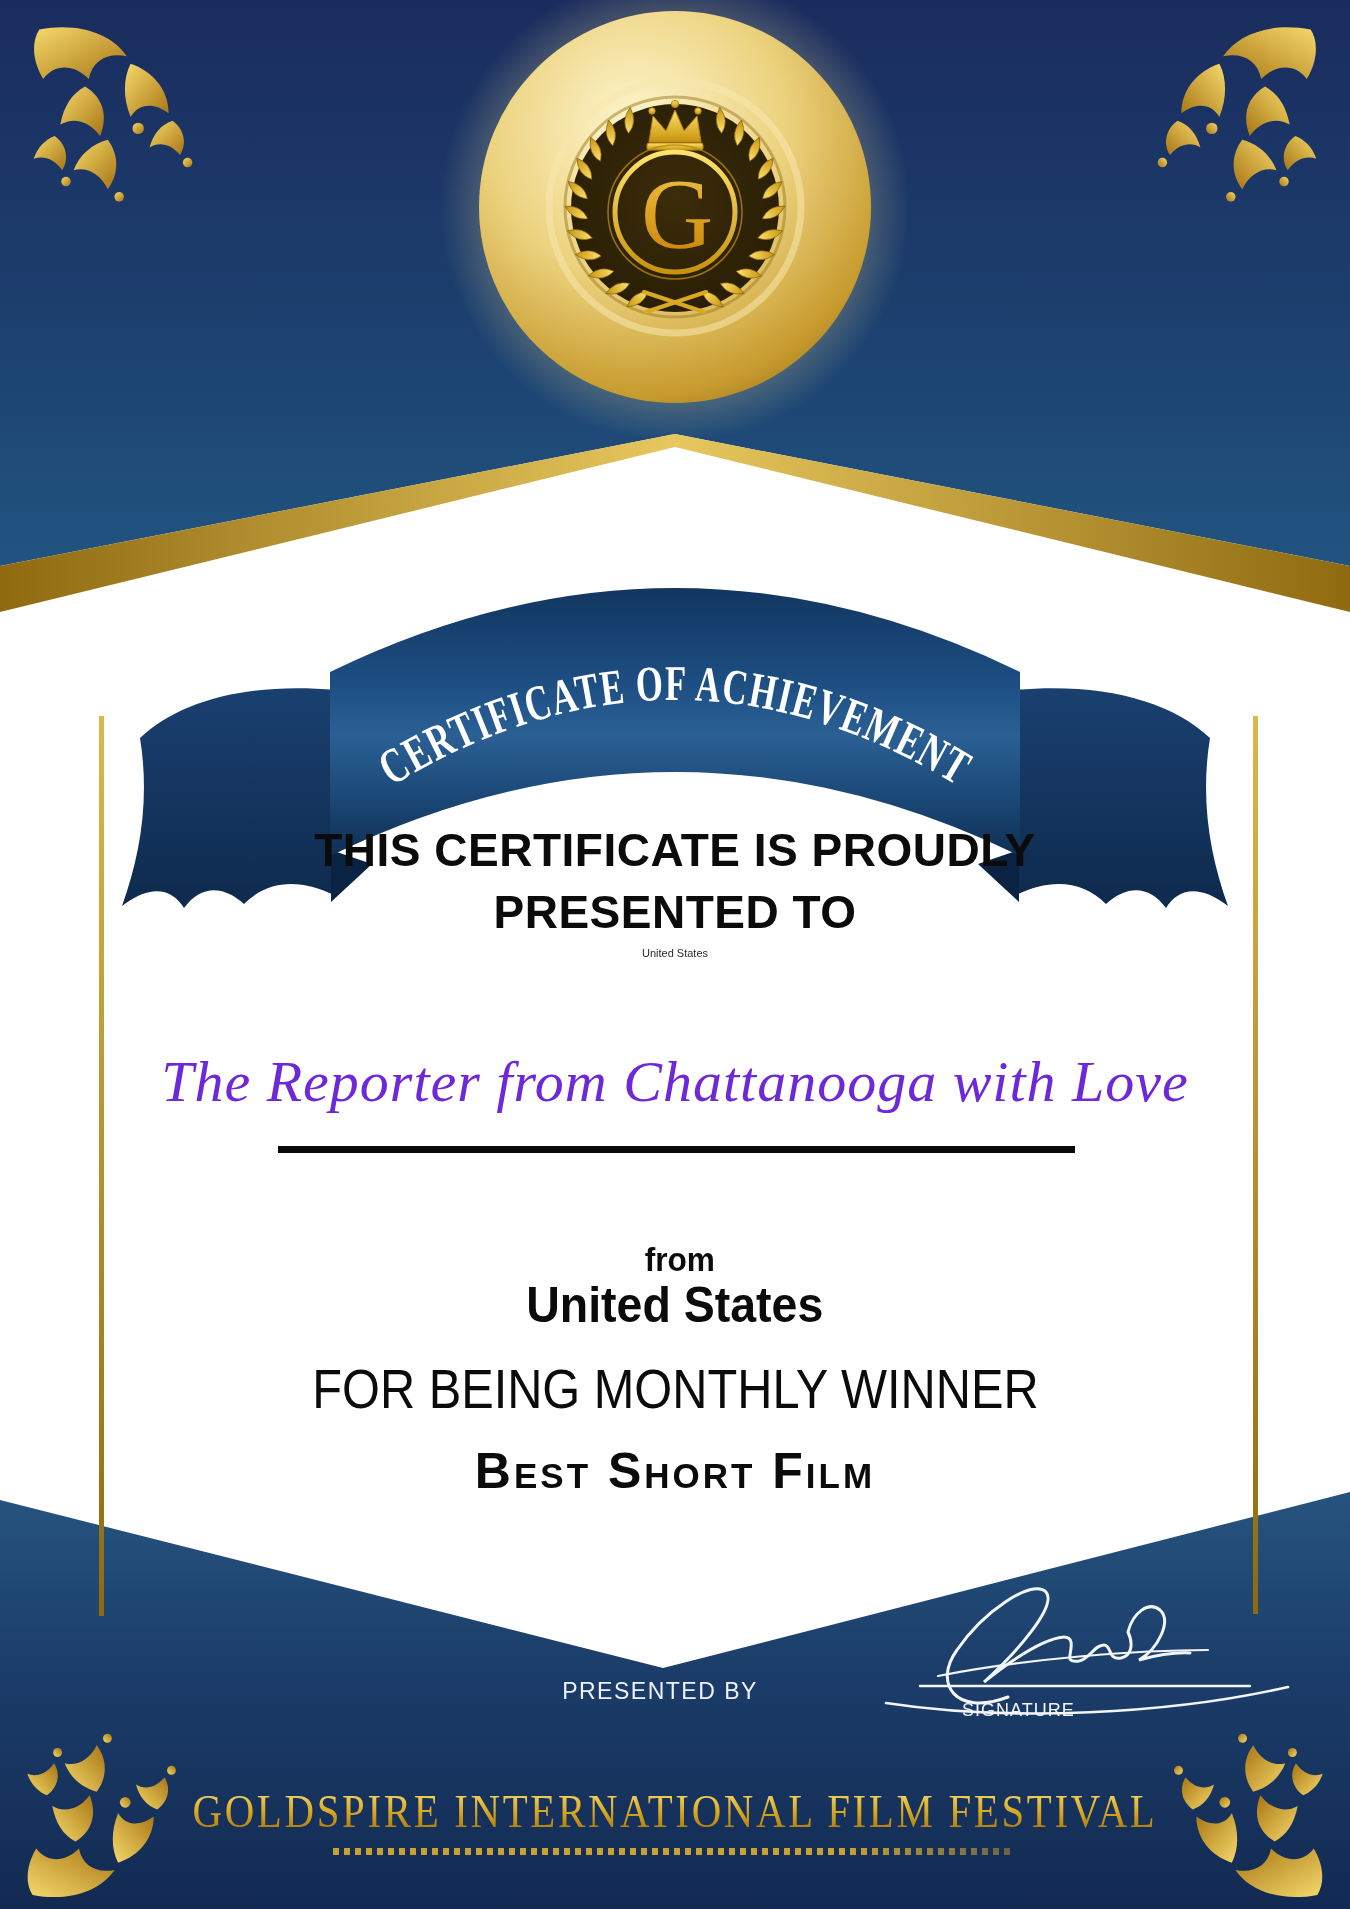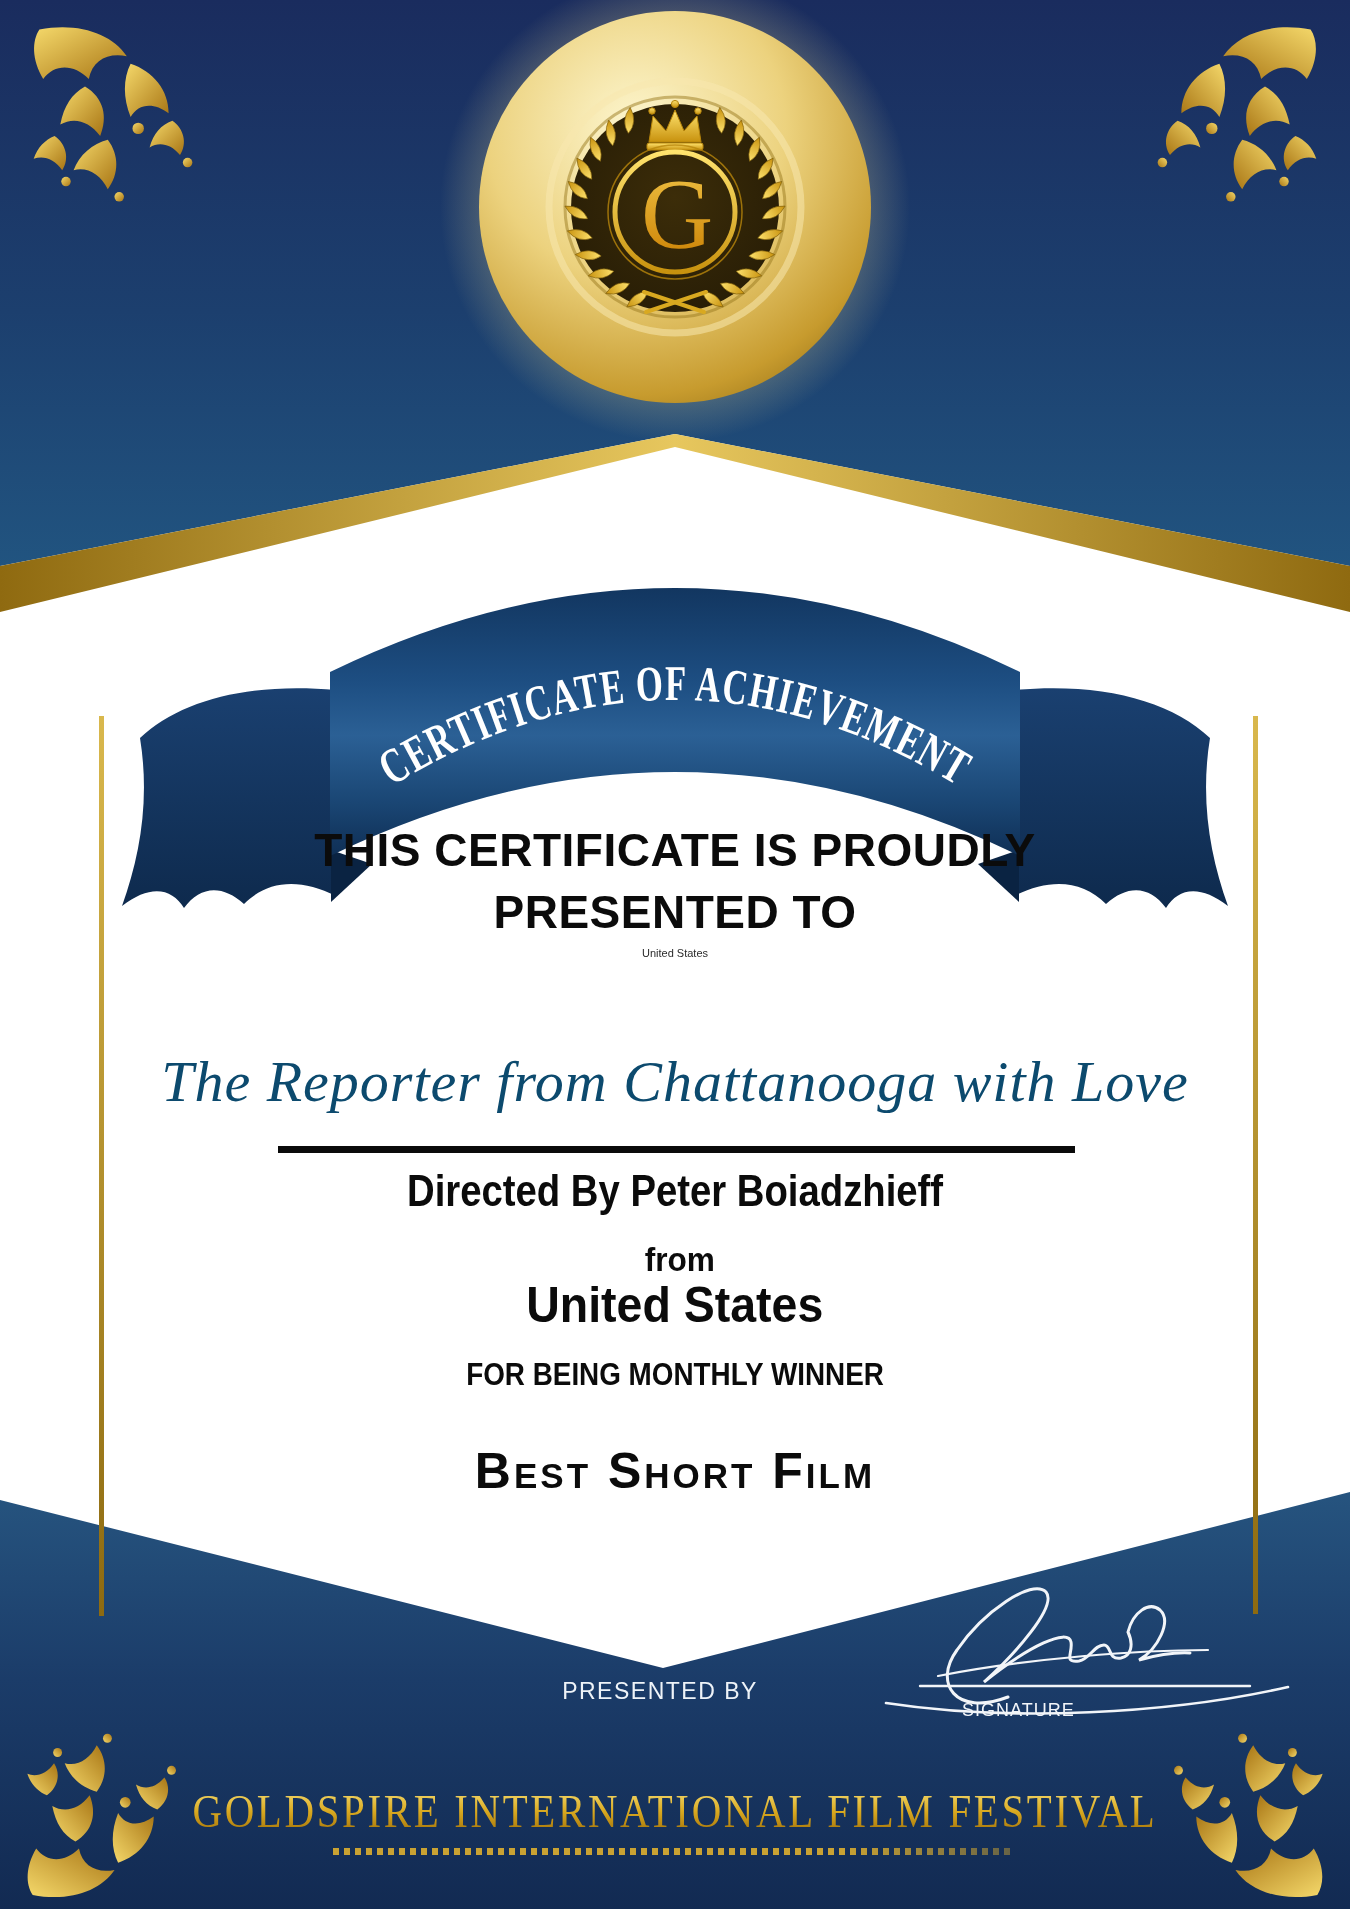--- a/index.html
+++ b/index.html
@@ -8,27 +8,27 @@
     background:#ffffff;overflow:hidden;
     font-family:"Liberation Sans",sans-serif;
   }
   .stage svg.bg{position:absolute;inset:0;width:1350px;height:1909px;display:block;}
   .abs{position:absolute;left:0;right:0;text-align:center;color:#0b0b0b;}
   .condensed{display:inline-block;transform:scaleX(.87);transform-origin:center;}
   .condensed2{display:inline-block;transform:scaleX(.93);transform-origin:center;}
   .intro{top:800px;font-size:46px;font-weight:700;letter-spacing:.5px;line-height:60px;margin-top:20px;}
   .intro2{top:860px;font-size:46px;font-weight:700;letter-spacing:.5px;margin-top:25px;}
   .small-note{top:947px;font-size:11px;color:#2a2a2a;font-weight:500;}
-  .film-title{top:1048px;font-size:58px;font-style:italic;color:#0c4a6e;
+  .film-title{top:1048px;font-size:58px;font-style:italic;color:#6d28d9;
     font-family:cursive;letter-spacing:1px;}
   .rule{position:absolute;left:278px;top:1146px;width:797px;height:7px;background:#0a0a0a;}
   .director{top:1166px;font-size:44px;font-weight:700;}
   .from{top:1240px;font-size:34px;font-weight:700;padding-left:9px;}
   .country{top:1276px;font-size:50px;font-weight:700;}
-  .reason{top:1356px;font-size:32px;font-weight:700;}
+  .reason{top:1356px;font-size:56px;font-weight:400;}
   .category{top:1442px;font-size:50px;font-weight:700;font-variant:small-caps;letter-spacing:3px;}
   .award{top:1506px;font-size:52px;font-weight:700;color:#b3902c;letter-spacing:1px;}
   .presented-by{position:absolute;left:475px;width:370px;top:1678px;text-align:center;
     color:#eef3f8;font-size:23px;font-weight:400;letter-spacing:1.5px;}
   .signature-label{position:absolute;left:962px;width:200px;top:1700px;
     color:#f2f5f9;font-size:18px;letter-spacing:1px;}
   .dotted{position:absolute;left:333px;top:1848px;width:682px;height:7px;
     background:repeating-linear-gradient(90deg,#c9a233 0 6px,rgba(0,0,0,0) 6px 11px);
     -webkit-mask-image:linear-gradient(90deg,#000 75%,rgba(0,0,0,.45));
     mask-image:linear-gradient(90deg,#000 75%,rgba(0,0,0,.45));}
@@ -210,23 +210,20 @@
     <text x="675" y="1827" text-anchor="middle" font-family="Liberation Serif, serif" font-size="46" letter-spacing="3" textLength="965" lengthAdjust="spacingAndGlyphs" fill="url(#goldText)">GOLDSPIRE INTERNATIONAL FILM FESTIVAL</text>
   </svg>
 
   <div class="abs intro">THIS CERTIFICATE IS PROUDLY</div>
   <div class="abs intro2">PRESENTED TO</div>
   <div class="abs small-note">United States</div>
 
   <div class="abs film-title">The Reporter from Chattanooga with Love</div>
   <div class="rule"></div>
 
-  <div class="abs director">
-    <span class="condensed">Directed By Peter Boiadzhieff</span>
-  </div>
   <div class="abs from">
     <span class="condensed2">from</span>
   </div>
   <div class="abs country">
     <span class="condensed2">United States</span>
   </div>
   <div class="abs reason">
     <span class="condensed">FOR BEING MONTHLY WINNER</span>
   </div>
   <div class="abs category">Best Short Film</div>

